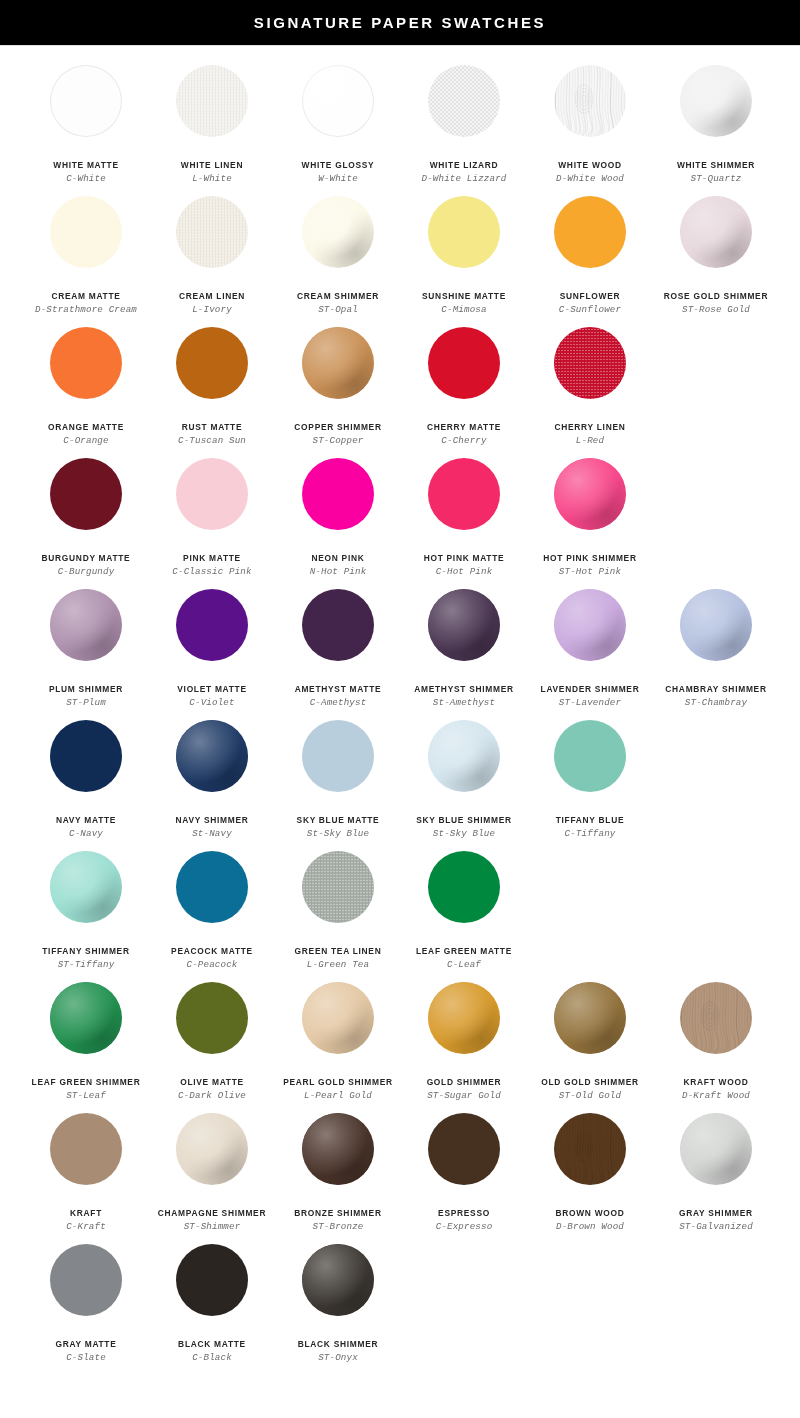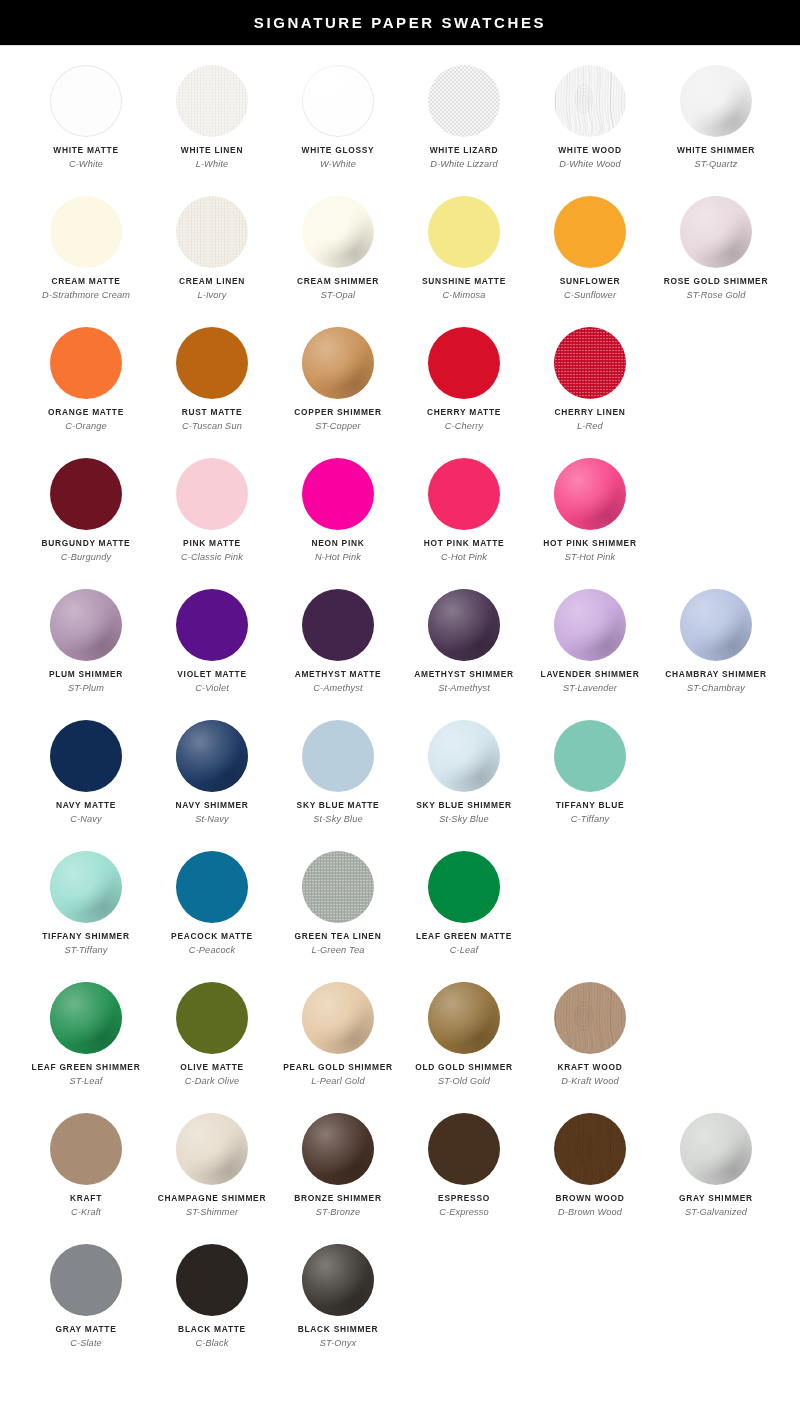--- a/index.html
+++ b/index.html
@@ -95,34 +95,34 @@
   }
   .swatch-disc .sheen {
     position: absolute;
     inset: 0;
     border-radius: 50%;
     pointer-events: none;
   }
 
   
   .swatch-name {
-    margin-top: 9px;
+    margin-top: 24px;
     font-family: "Liberation Sans", sans-serif;
     font-size: 8.4px;
     font-weight: bold;
     letter-spacing: 0.72px;
     color: #262626;
     text-transform: uppercase;
     text-align: center;
     line-height: 1.1;
     white-space: nowrap;
   }
   .swatch-code {
     margin-top: 4px;
-    font-family: Liberation Sans, sans-serif;
+    font-family: Liberation Mono, monospace;
     font-style: italic;
     font-size: 9.2px;
     color: #6d6d6d;
     text-align: center;
     line-height: 1.1;
     white-space: nowrap;
     letter-spacing: 0.15px;
   }
 </style>
 </head>
@@ -514,20 +514,29 @@
             <div class="swatch-disc-wrap">
               <div class="swatch-disc" style="background: rgb(228, 200, 164);">
                 <div class="sheen" style="background: radial-gradient(circle at 33% 30%, rgb(237, 219, 195) 0%, rgb(232, 208, 177) 32%, rgba(0, 0, 0, 0) 60%), radial-gradient(circle at 74% 80%, rgb(178, 156, 128) 0%, rgba(0, 0, 0, 0) 55%);"></div>
               </div>
             </div>
             <div class="swatch-name">PEARL GOLD SHIMMER</div>
             <div class="swatch-code">L-Pearl Gold</div>
           </div>
           <div class="swatch-cell">
             <div class="swatch-disc-wrap">
+              <div class="swatch-disc" style="background: rgb(215, 154, 43);">
+                <div class="sheen" style="background: radial-gradient(circle at 33% 30%, rgb(229, 188, 115) 0%, rgb(221, 168, 73) 32%, rgba(0, 0, 0, 0) 60%), radial-gradient(circle at 74% 80%, rgb(168, 120, 34) 0%, rgba(0, 0, 0, 0) 55%);"></div>
+              </div>
+            </div>
+            <div class="swatch-name">GOLD SHIMMER</div>
+            <div class="swatch-code">ST-Sugar Gold</div>
+          </div>
+          <div class="swatch-cell">
+            <div class="swatch-disc-wrap">
               <div class="swatch-disc" style="background: rgb(148, 115, 61);">
                 <div class="sheen" style="background: radial-gradient(circle at 33% 30%, rgb(184, 163, 127) 0%, rgb(163, 135, 88) 32%, rgba(0, 0, 0, 0) 60%), radial-gradient(circle at 74% 80%, rgb(115, 90, 48) 0%, rgba(0, 0, 0, 0) 55%);"></div>
               </div>
             </div>
             <div class="swatch-name">OLD GOLD SHIMMER</div>
             <div class="swatch-code">ST-Old Gold</div>
           </div>
           <div class="swatch-cell">
             <div class="swatch-disc-wrap">
               <div class="swatch-disc" style="background: rgb(181, 151, 125);">

